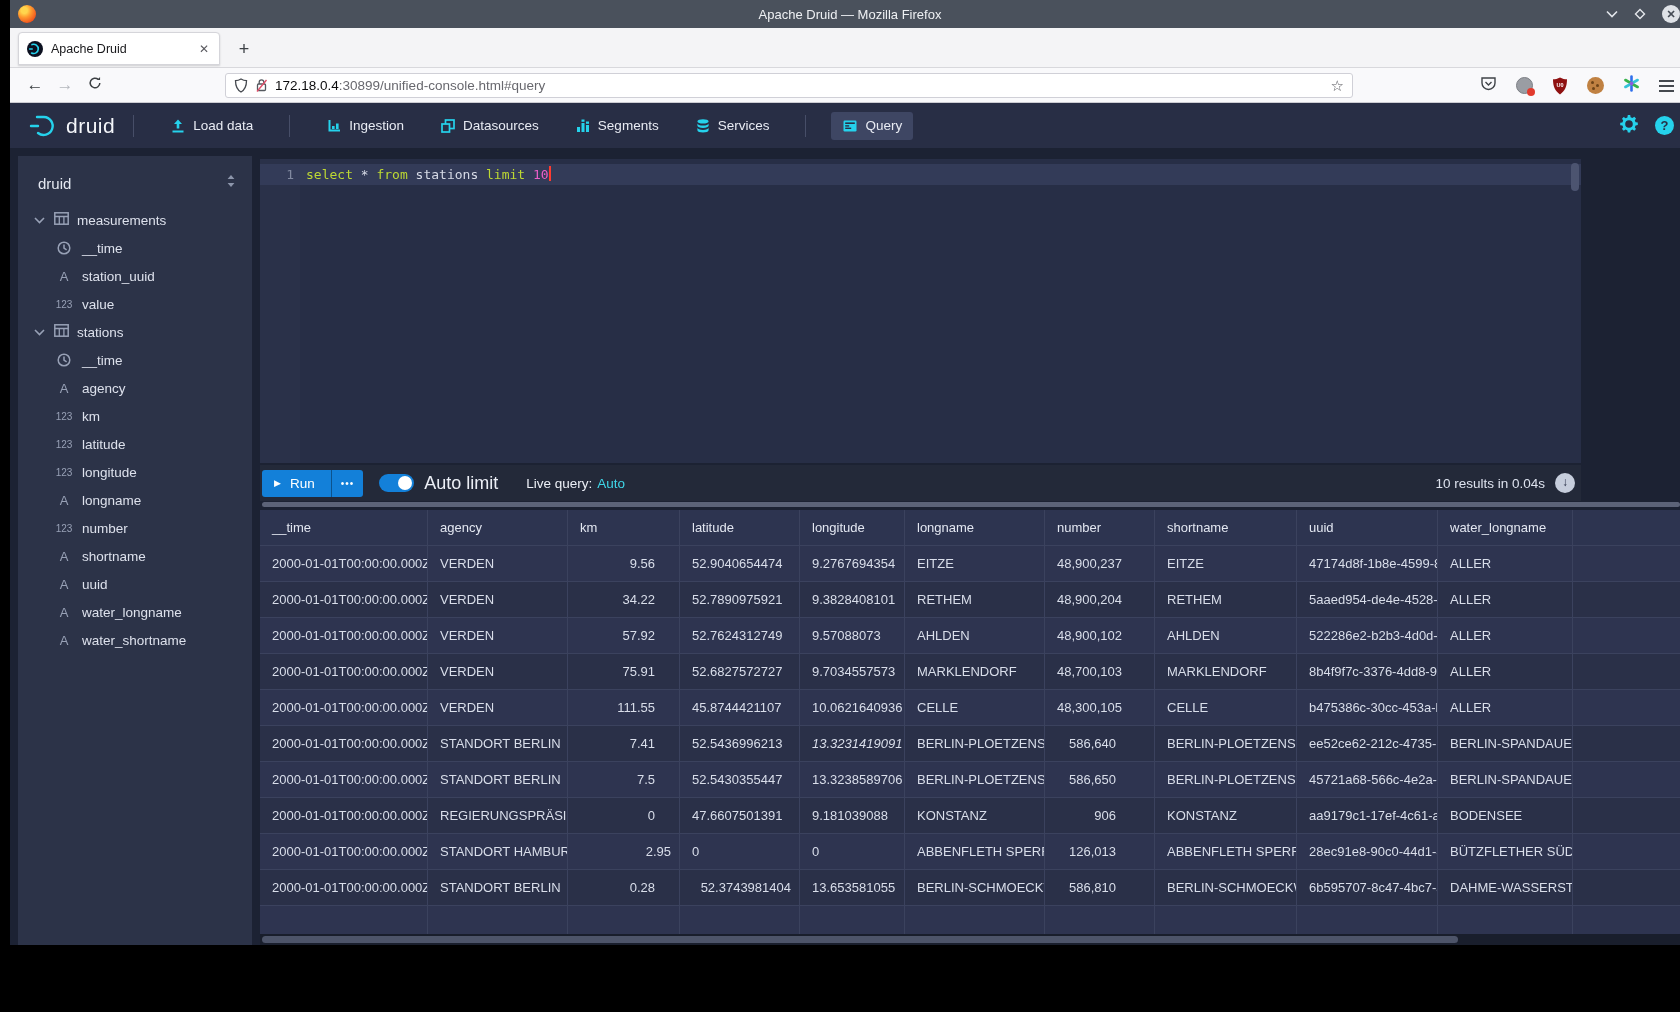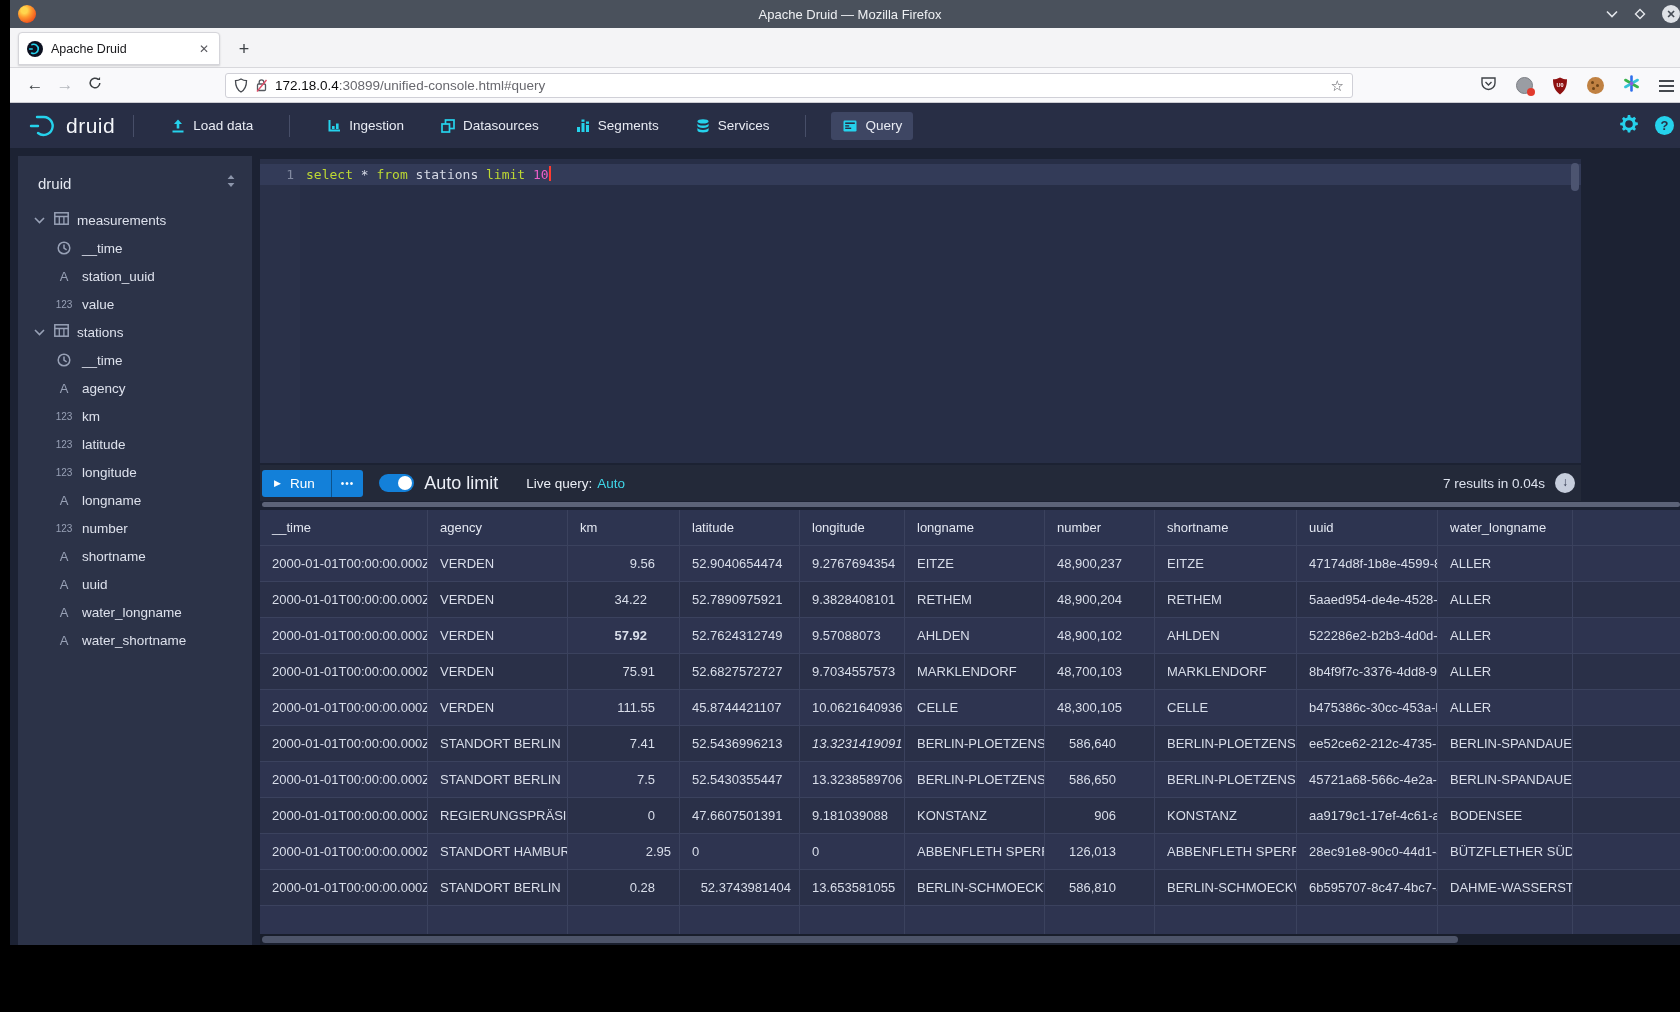--- a/index.html
+++ b/index.html
@@ -436,21 +436,21 @@
           <span>Run</span>
         </div>
         <div class="btn-more">•••</div>
       </div>
       <div class="toggle">
           <div class="knob"></div>
         </div>
       <span class="runbar-lbl">Auto limit</span>
       <span class="live-lbl">Live query:</span>
       <span class="live-val">Auto</span>
-      <span class="results-info">7 results in 0.04s</span>
+      <span class="results-info">10 results in 0.04s</span>
       <span class="dl-btn">↓</span>
     </div>
 
     <div class="divider"></div>
 
     <div class="results" id="results">
         <div class="trow thead">
           <div class="tcell" style="width: 168px;">__time</div>
           <div class="tcell" style="width: 140px;">agency</div>
           <div class="tcell" style="width: 112px;">km</div>
@@ -472,34 +472,34 @@
           <div class="tcell" style="width: 140px;">EITZE</div>
           <div class="tcell r" style="width: 110px; padding-right: 38px;">48,900,237</div>
           <div class="tcell" style="width: 142px;">EITZE</div>
           <div class="tcell" style="width: 141px;">47174d8f-1b8e-4599-8a</div>
           <div class="tcell" style="width: 135px;">ALLER</div>
           <div class="tcell ghost"></div>
         </div>
         <div class="trow zebra">
           <div class="tcell" style="width: 168px;">2000-01-01T00:00:00.000Z</div>
           <div class="tcell" style="width: 140px;">VERDEN</div>
-          <div class="tcell r" style="width: 112px; padding-right: 32px;">34.22</div>
+          <div class="tcell r" style="width: 112px; padding-right: 24px;">34.22</div>
           <div class="tcell" style="width: 120px;">52.7890975921</div>
           <div class="tcell" style="width: 105px;">9.3828408101</div>
           <div class="tcell" style="width: 140px;">RETHEM</div>
           <div class="tcell r" style="width: 110px; padding-right: 38px;">48,900,204</div>
           <div class="tcell" style="width: 142px;">RETHEM</div>
           <div class="tcell" style="width: 141px;">5aaed954-de4e-4528-8f</div>
           <div class="tcell" style="width: 135px;">ALLER</div>
           <div class="tcell ghost"></div>
         </div>
         <div class="trow">
           <div class="tcell" style="width: 168px;">2000-01-01T00:00:00.000Z</div>
           <div class="tcell" style="width: 140px;">VERDEN</div>
-          <div class="tcell r" style="width: 112px; padding-right: 32px; font-weight: bold;">57.92</div>
+          <div class="tcell r" style="width: 112px; padding-right: 24px;">57.92</div>
           <div class="tcell" style="width: 120px;">52.7624312749</div>
           <div class="tcell" style="width: 105px;">9.57088073</div>
           <div class="tcell" style="width: 140px;">AHLDEN</div>
           <div class="tcell r" style="width: 110px; padding-right: 38px;">48,900,102</div>
           <div class="tcell" style="width: 142px;">AHLDEN</div>
           <div class="tcell" style="width: 141px;">522286e2-b2b3-4d0d-9a</div>
           <div class="tcell" style="width: 135px;">ALLER</div>
           <div class="tcell ghost"></div>
         </div>
         <div class="trow zebra">

